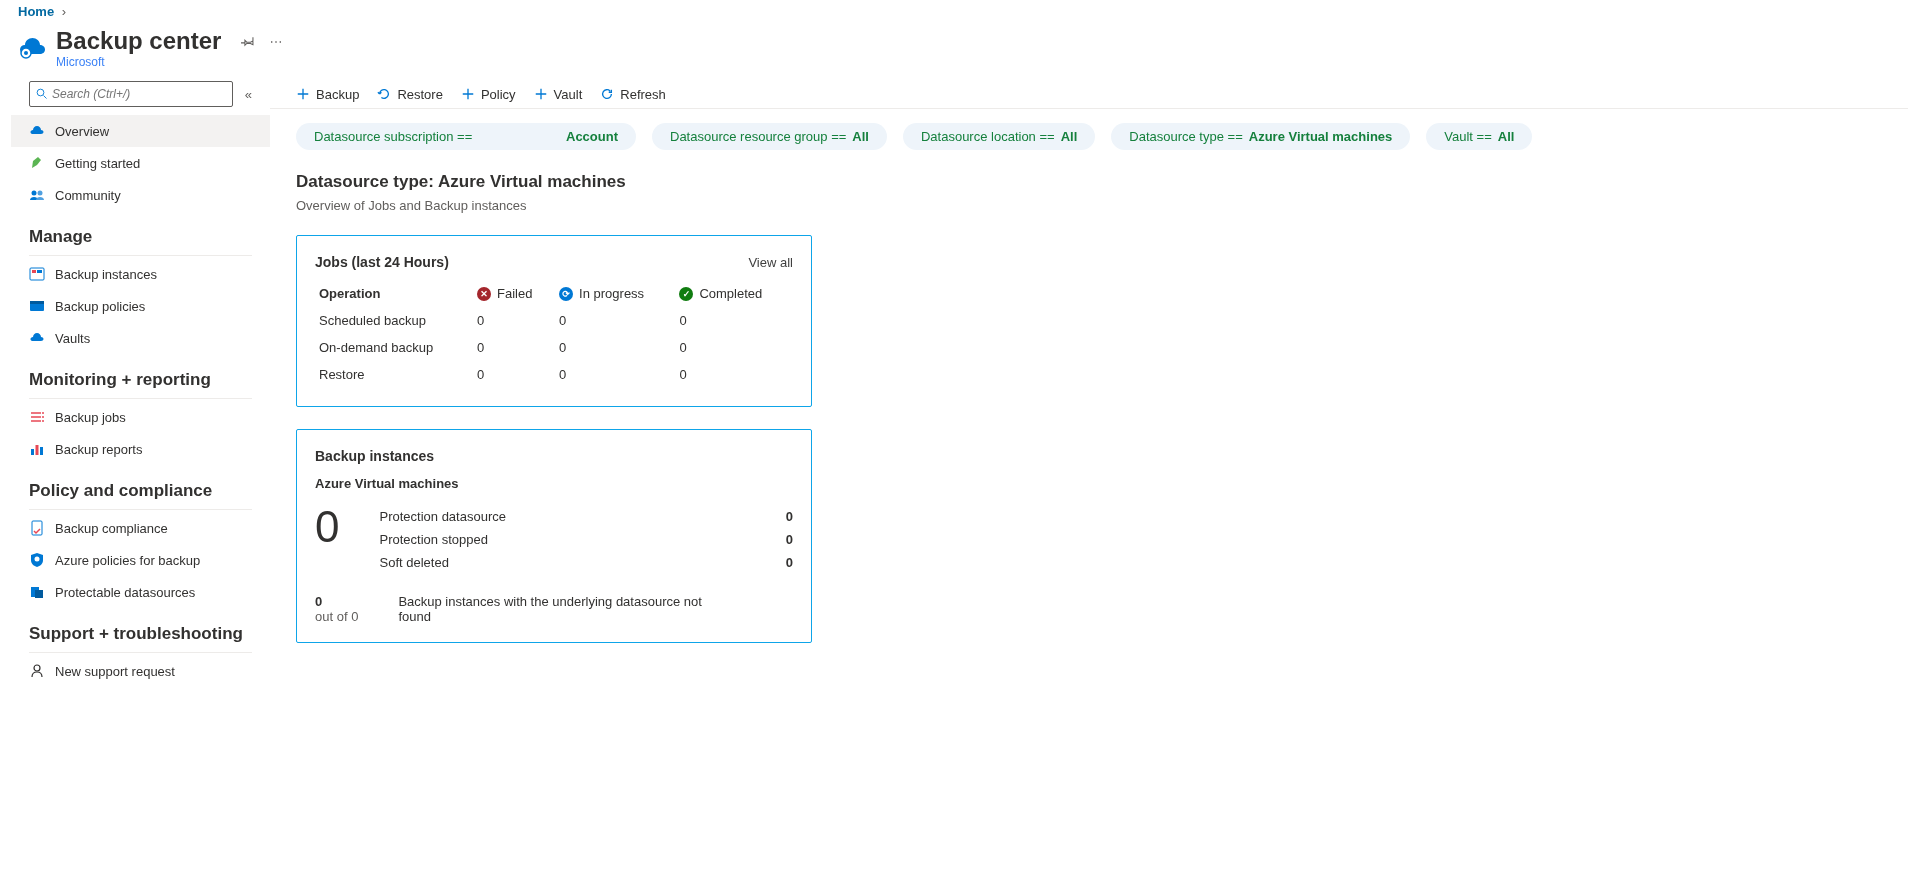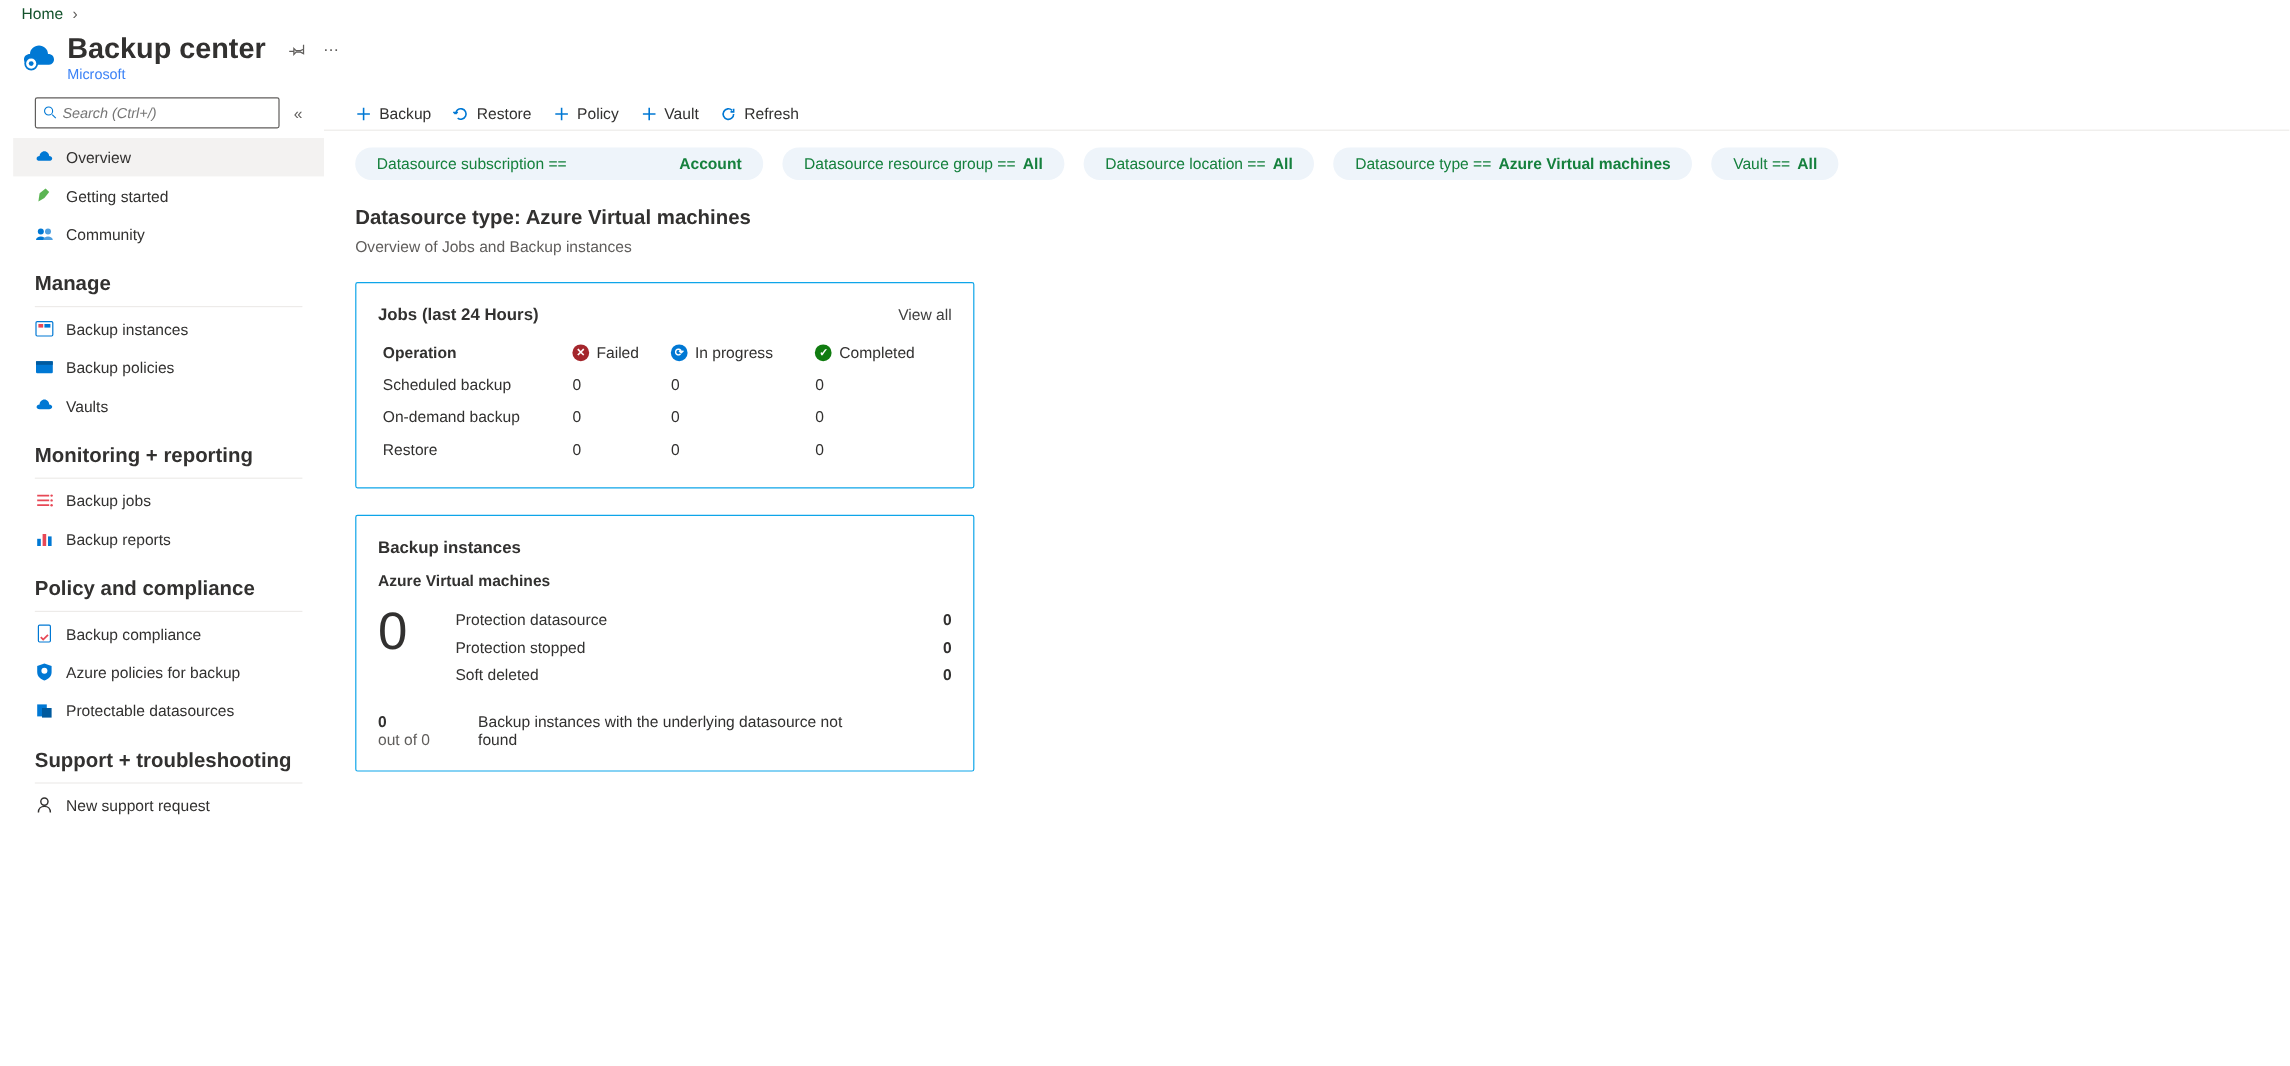--- a/index.html
+++ b/index.html
@@ -1,40 +1,40 @@
 <!DOCTYPE html>
 <html><head>
 <meta charset="utf-8">
 <style>
 * { box-sizing: border-box; margin: 0; padding: 0; }
 body { font-family: "Segoe UI", Arial, sans-serif; font-size: 13px; color: #323130; background: #fff; }
 a { text-decoration: none; color: inherit; }
 .breadcrumb { padding: 4px 18px; font-size: 13px; }
-.breadcrumb-link { color: #14532d; }
+.breadcrumb-link { color: #0369a1; font-weight: bold; }
 .breadcrumb-sep { color: #605e5c; margin-left: 4px; }
 .header { display: flex; align-items: center; padding: 4px 18px 12px 18px; }
 .header-icon { width: 30px; height: 30px; margin-right: 8px; }
 .header-title { font-size: 24px; font-weight: 600; }
 .header-titles{display:flex;flex-direction:column;}
 .header-actions{display:flex;align-items:center;margin-left:20px;gap:14px;}
 .pin-icon,.more-icon{color:#605e5c;cursor:pointer;}
 .layout { display: flex; }
 .sidebar { width: 270px; flex-shrink:0; padding: 0 0 0 11px; }
 .search-row{display:flex;align-items:center;padding:0 18px;margin-bottom:8px;}
 .search-box { display:flex;align-items:center;border:1px solid #605e5c;border-radius:2px;height:26px;flex:1;padding:0 6px;}
 .search-box input{border:none;outline:none;font-size:12px;flex:1;font-style:italic;color:#605e5c;}
 .collapse-caret{margin-left:12px;color:#605e5c;cursor:pointer;}
 .nav-item{display:flex;align-items:center;height:32px;padding:0 18px;cursor:pointer;gap:10px;}
 .nav-item.active{background:#f3f2f1;}
 .nav-item .nav-icon{width:16px;height:16px;display:inline-flex;align-items:center;justify-content:center;}
 .nav-section-title{font-size:17px;font-weight:600;padding:16px 18px 6px 18px;color:#323130;}
 .nav-divider{border-top:1px solid #edebe9;margin:2px 18px;}
 .main{flex:1;padding:0 0 0 0;}
 .toolbar{display:flex;align-items:center;gap:18px;padding:6px 26px;border-bottom:1px solid #edebe9;}
-.toolbar-btn{display:flex;align-items:flex-end;gap:6px;color:#323130;font-size:13px;cursor:pointer;}
+.toolbar-btn{display:flex;align-items:flex-start;gap:6px;color:#323130;font-size:13px;cursor:pointer;}
 .toolbar-btn .tb-icon{color:#0078d4;display:inline-flex;}
 .filter-row{display:flex;gap:16px;padding:14px 26px;align-items:center;}
 .filter-pill{background:#eef4fa;border-radius:16px;padding:6px 18px;font-size:13px;color:#15803d;display:flex;align-items:center;gap:6px;cursor:pointer;white-space:nowrap;}
 .filter-pill .bold{font-weight:600;}
 .content{padding:0 26px;}
 .content-title{font-size:17px;font-weight:600;margin-top:8px;}
 .content-sub{font-size:13px;color:#605e5c;margin-top:6px;}
 .card{border:1px solid #0ea5e9;border-radius:2px;padding:18px 18px;margin-top:22px;width:516px;}
 .card-header{display:flex;justify-content:space-between;align-items:center;margin-bottom:10px;}
 .card-header-title{font-weight:600;font-size:14px;}

